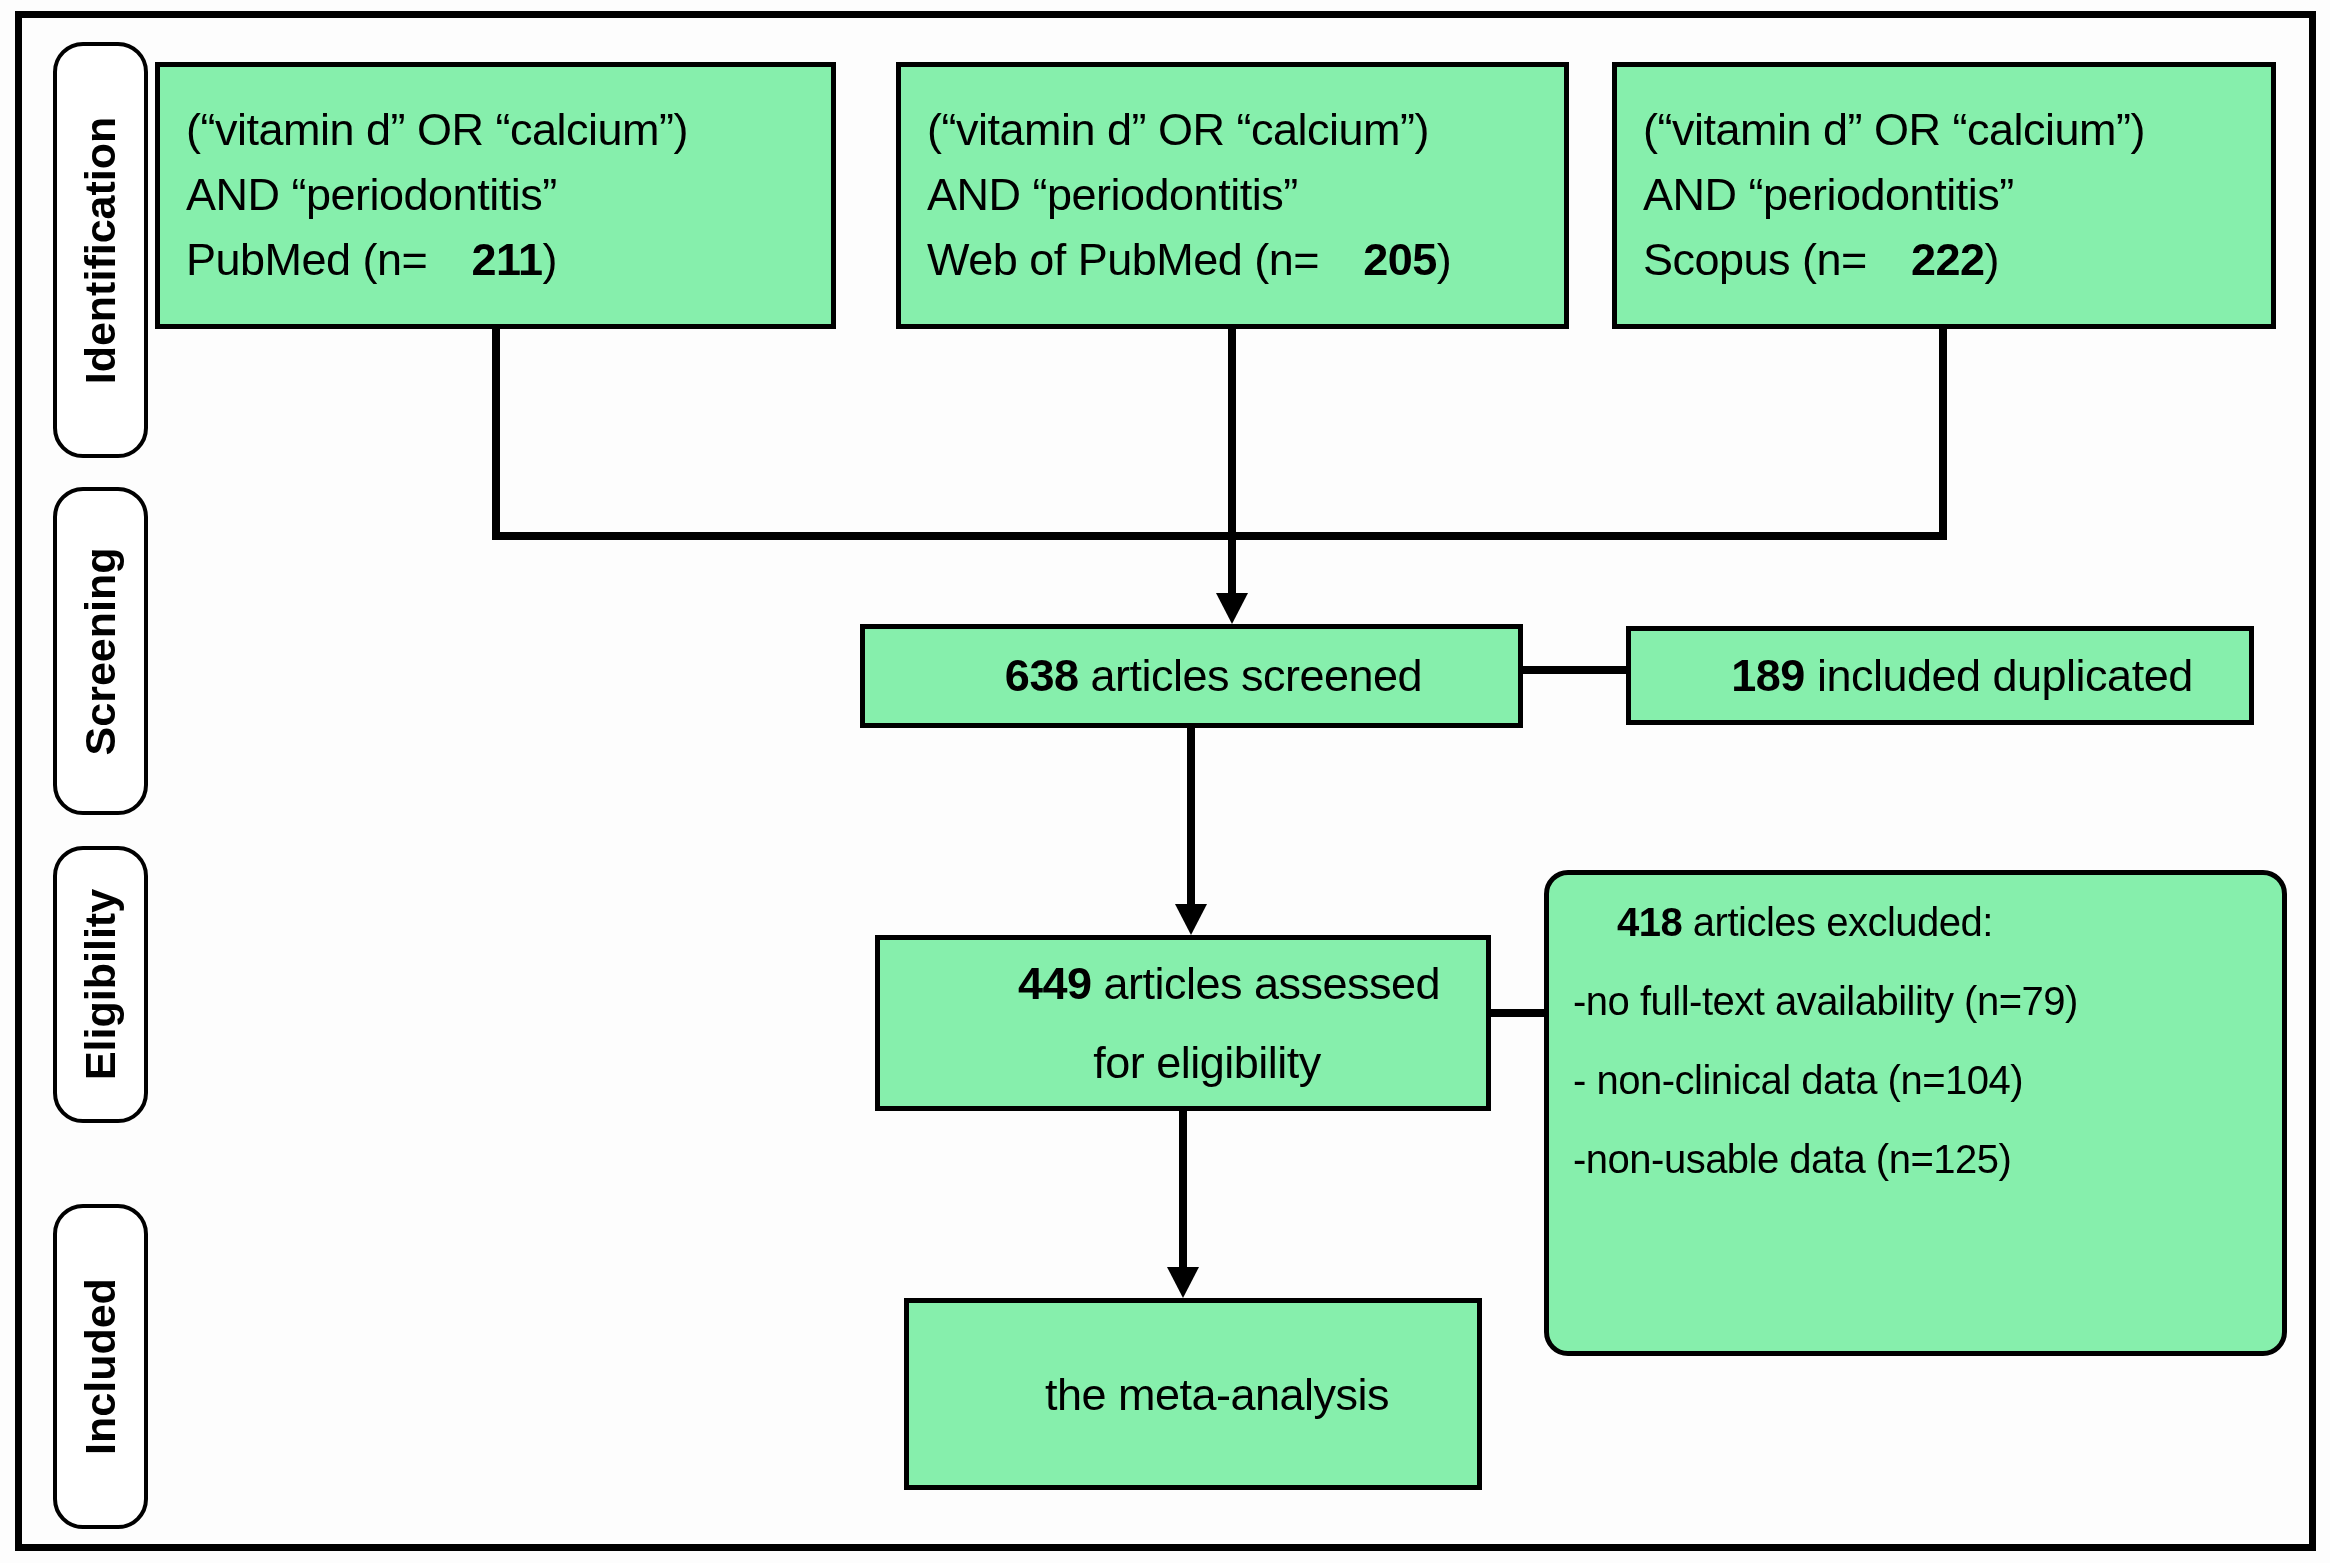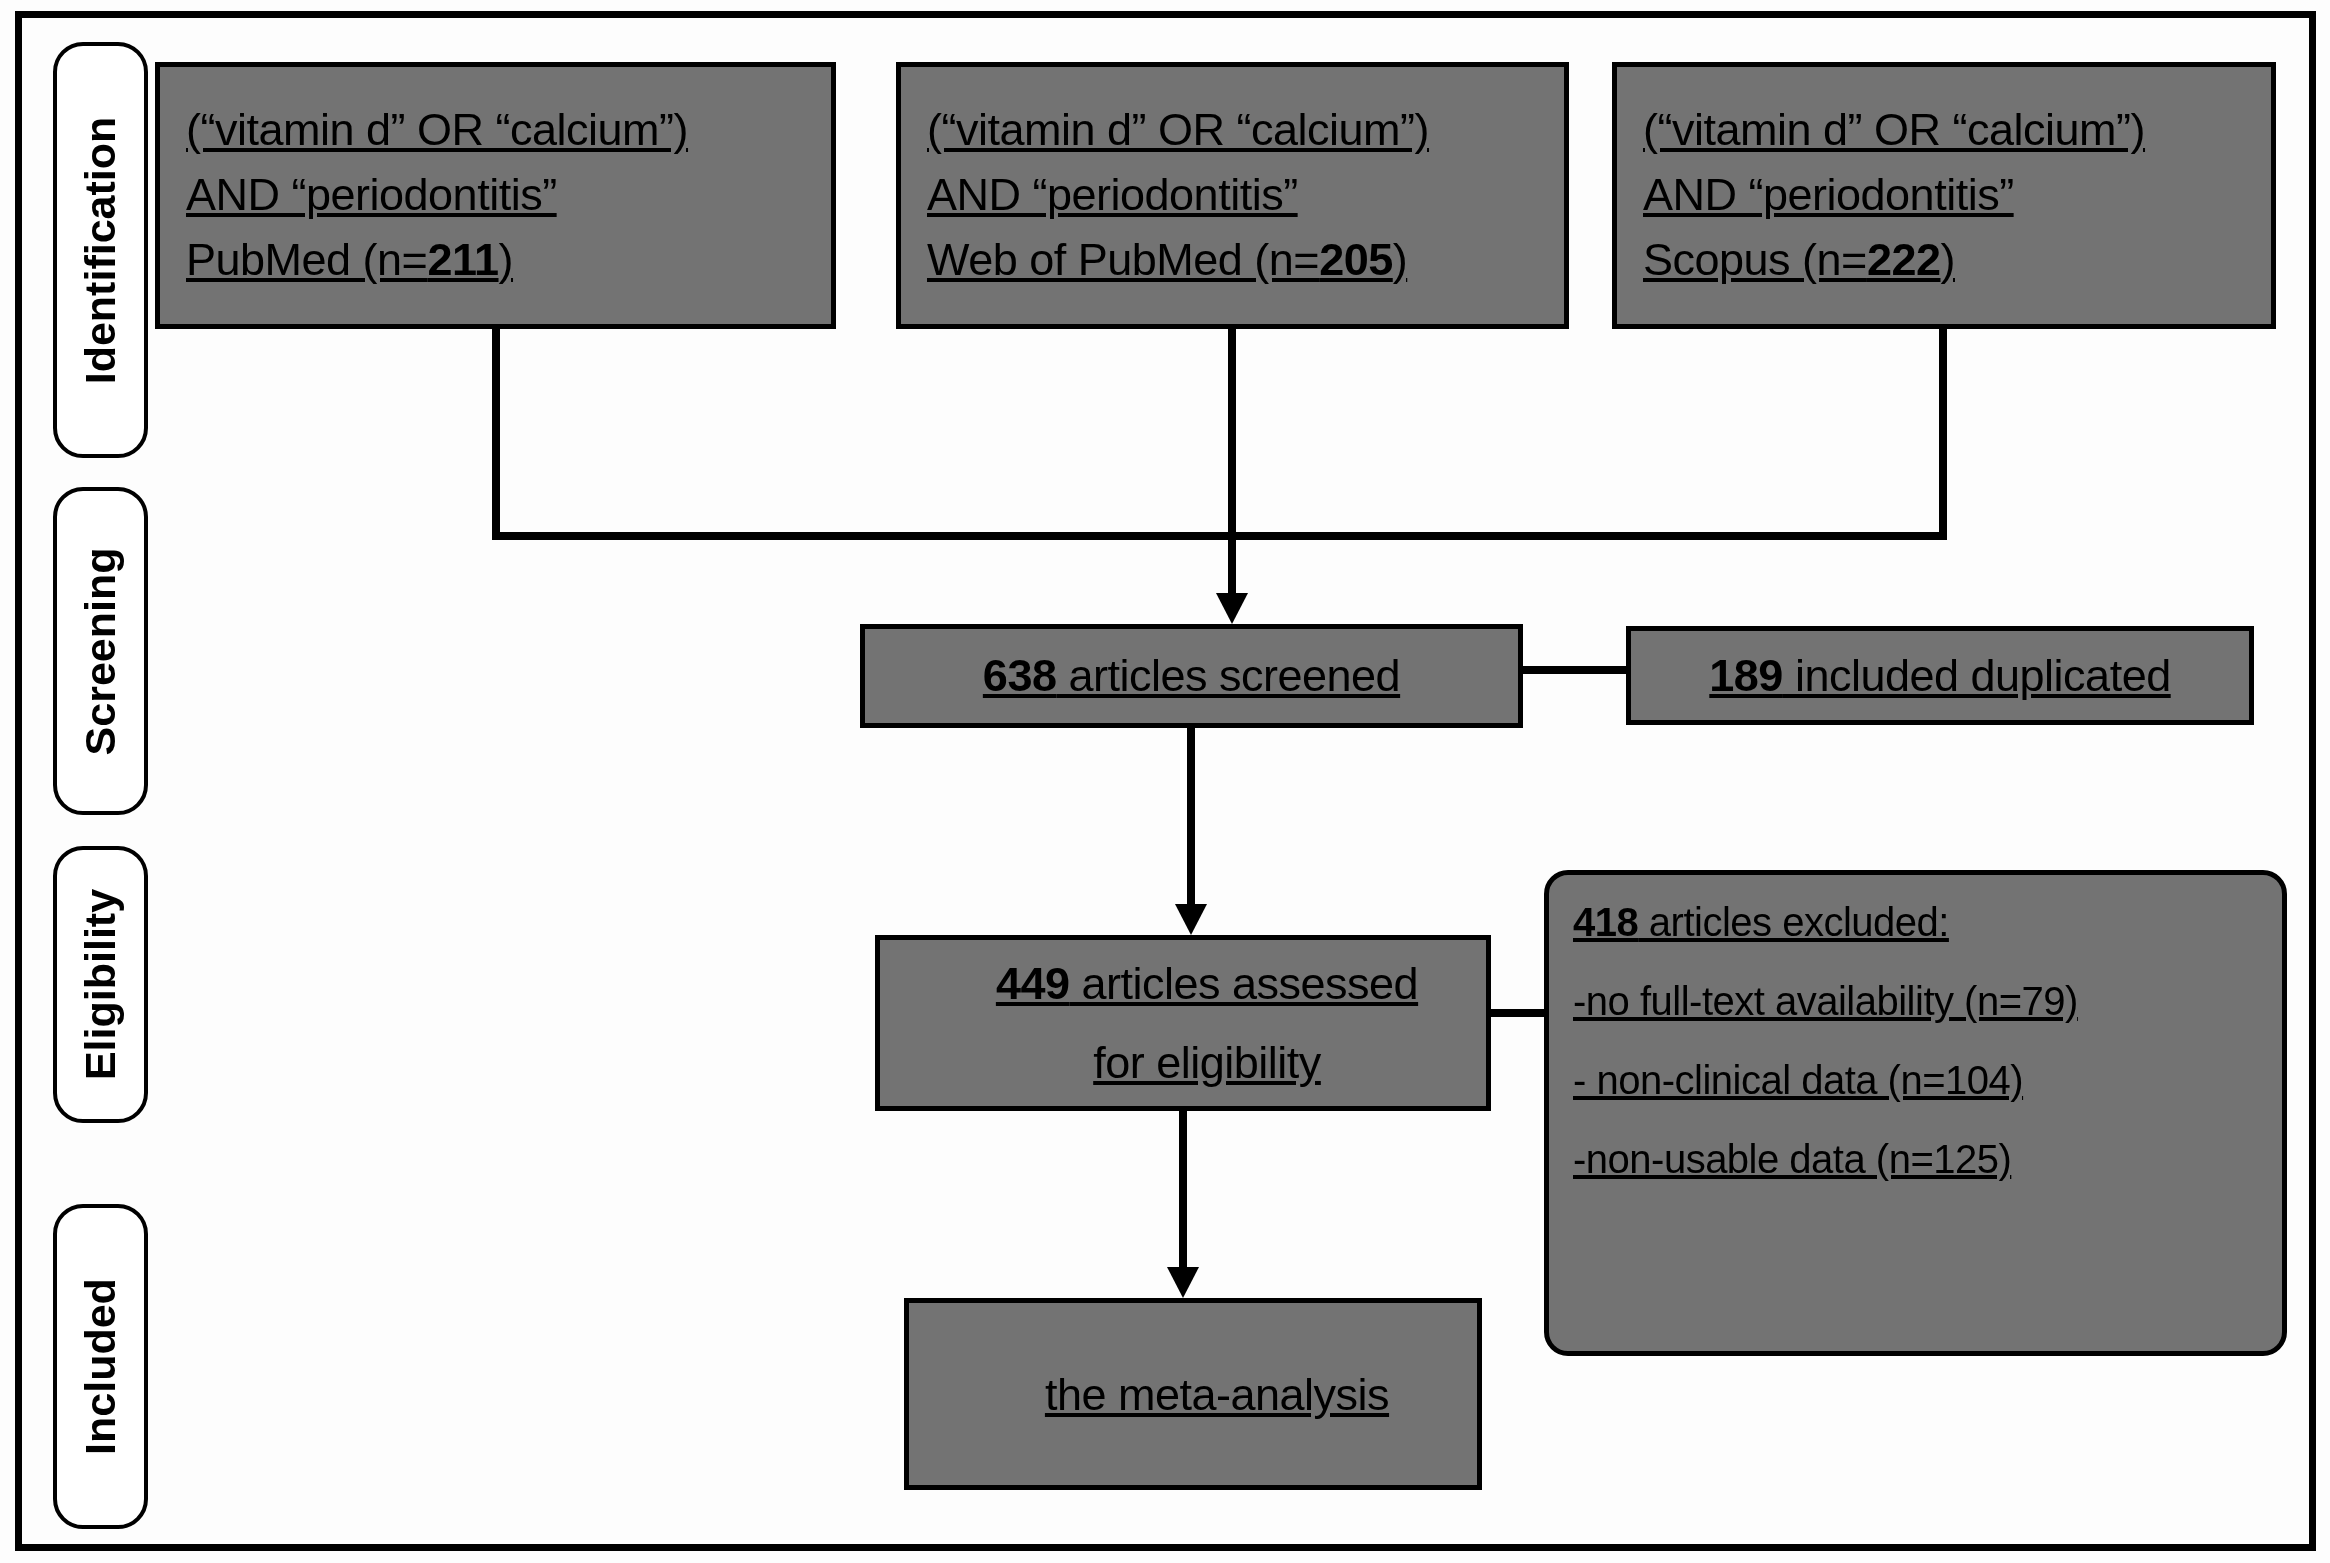--- a/index.html
+++ b/index.html
@@ -39,23 +39,22 @@
     transform: rotate(-90deg);
     white-space: nowrap;
     font-size: 43px;
     font-weight: bold;
     letter-spacing: 0px;
   }
   
   .fbox {
     position: absolute;
     border: 5.2px solid #000000;
-    background: #737373;
+    background: #86efac;
     box-sizing: border-box;
-    text-decoration: underline;
   }
   .src-box {
     top: 62px;
     height: 267px;
     padding: 30px 26px;
     font-size: 45px;
     line-height: 65px;
     letter-spacing: -0.5px;
     white-space: nowrap;
   }
@@ -81,21 +80,21 @@
     position: absolute;
     background: #000000;
   }
   .arrow-down {
     position: absolute;
     width: 0; height: 0;
     border-left: 16px solid transparent;
     border-right: 16px solid transparent;
     border-top: 31px solid #000000;
   }
-  b { font-weight: bold; }
+  b { font-weight: bold; margin-left: 44px; }
 </style>
 </head>
 <body>
 
 <div id="canvas">
 
   <div class="outer-border"></div>
 
   <div class="stage" style="top:42px; height:408px;">
     <span>Identification</span>

